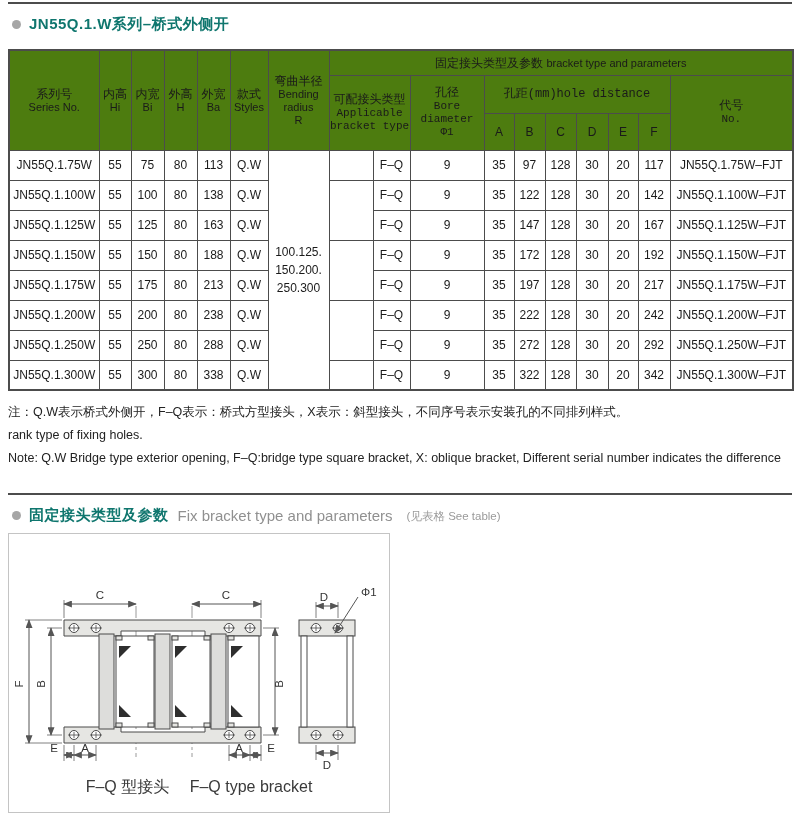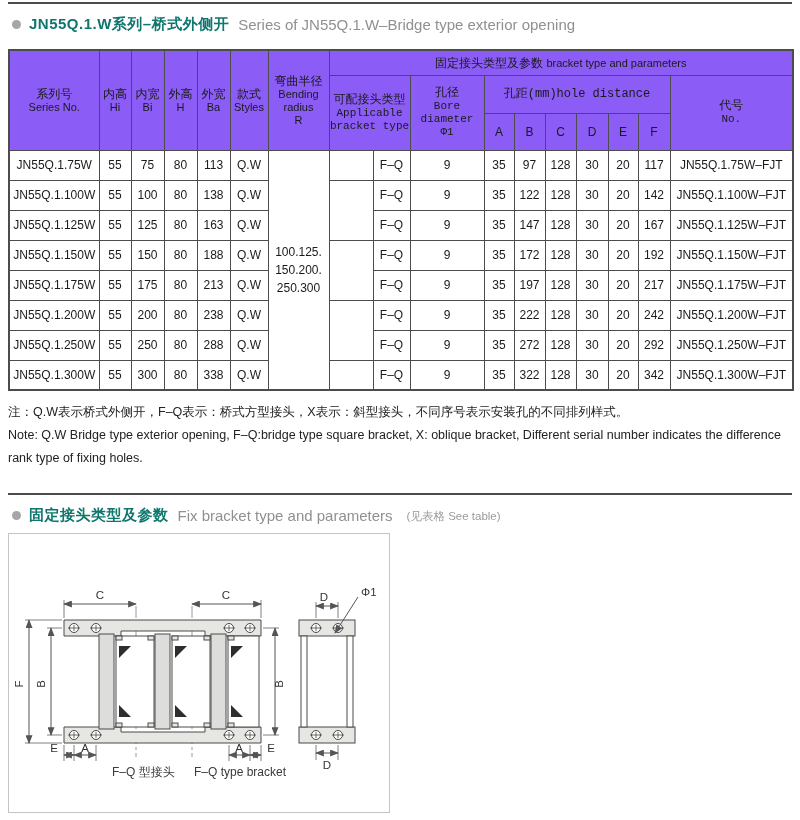--- a/index.html
+++ b/index.html
@@ -14,56 +14,55 @@
   .sec-head { display:flex; align-items:center; margin-top:9px; height:22px; }
   .bullet { width:9px; height:9px; border-radius:50%; background:#a6a6a6; margin:0 8px 0 4px; flex:0 0 auto; }
   .t-zh { color:#0f766e; font-weight:bold; font-size:15px; letter-spacing:0.5px; }
   .t-en { color:#909090; font-size:15px; margin-left:9px; }
   .t-aside { color:#9a9a9a; font-size:11.5px; margin-left:14px; margin-top:2px; }
 
   table.spec { border-collapse:collapse; table-layout:fixed; width:784px; margin-top:14px;
                border:2px solid #4c4c4c; }
   table.spec th, table.spec td { border:1px solid #4c4c4c; text-align:center; vertical-align:middle;
                padding:0; font-size:12px; font-weight:normal; }
-  table.spec th { background:#8b5cf6; }
+  table.spec th { background:#4d7c0f; }
   table.spec thead .zh { font-size:12px; line-height:14px; }
   table.spec thead .en { font-size:11px; line-height:13px; }
   tr.h1 th { height:25px; }
   tr.h2 th { height:38px;font-family:Liberation Mono, monospace; }
   tr.h3 th { height:37px; }
   table.spec tbody td { height:30px; background:#ffffff; }
   td.cl { text-align:left; padding-left:5px; }
   td.radius-cell { font-size:12px; line-height:18px; text-align:left; padding-left:9px;margin-top:16px; }
 
   .notes { margin-top:10px; font-size:12.5px; line-height:23px; color:#222222; }
 
   .draw-box { position:relative; width:382px; height:280px; border:1px solid #c4c4c4;
               margin-top:7px; background:#ffffff; }
   .draw-box svg { display:block; margin-top:20px; }
-  .caption { position:absolute; left:0; top:230px; width:100%; text-align:center;
-             font-size:12px; color:#3a3a3a; }
+  .caption { position:absolute; left:0; top:243px; width:100%; text-align:center;
+             font-size:16px; color:#3a3a3a; }
   .caption .cap-en { margin-left:16px; }
 
   svg text { font-family:"Liberation Sans","DejaVu Sans",sans-serif; font-size:11.5px; fill:#333333; }
   .oline { stroke:#4a4a4a; stroke-width:1; }
   .dim   { stroke:#555555; stroke-width:1; fill:none; }
   .ext   { stroke:#555555; stroke-width:0.75; fill:none; }
   .cline { stroke:#808080; stroke-width:0.8; stroke-dasharray:12 3 3 3; fill:none; }
 </style>
 </head>
 <body>
 
 <div class="page">
 
   <div class="top-rule"></div>
 
   <div class="sec-head">
     <span class="bullet"></span>
     <span class="t-zh">JN55Q.1.W系列–桥式外侧开</span>
-    <span class="t-en">Series of JN55Q.1.W–Bridge type exterior opening</span>
   </div>
 
   <table class="spec">
     <colgroup>
       <col style="width:90px">
         <col style="width:32px">
         <col style="width:33px">
         <col style="width:33px">
       <col style="width:33px">
         <col style="width:38px">
@@ -289,22 +288,22 @@
         <td>30</td>
         <td>20</td>
         <td>342</td>
         <td class="cl">JN55Q.1.300W–FJT</td>
       </tr>
     </tbody>
   </table>
 
   <div class="notes">
     <div>注：Q.W表示桥式外侧开，F–Q表示：桥式方型接头，X表示：斜型接头，不同序号表示安装孔的不同排列样式。</div>
+    <div>rank type of fixing holes.</div>
     <div>Note: Q.W Bridge type exterior opening, F–Q:bridge type square bracket, X: oblique bracket, Different serial number indicates the difference</div>
-    <div>rank type of fixing holes.</div>
   </div>
 
   <div class="mid-rule"></div>
 
   <div class="sec-head">
     <span class="bullet"></span>
     <span class="t-zh">固定接头类型及参数</span>
     <span class="t-en">Fix bracket type and parameters</span>
     <span class="t-aside">(见表格 See table)</span>
   </div>

